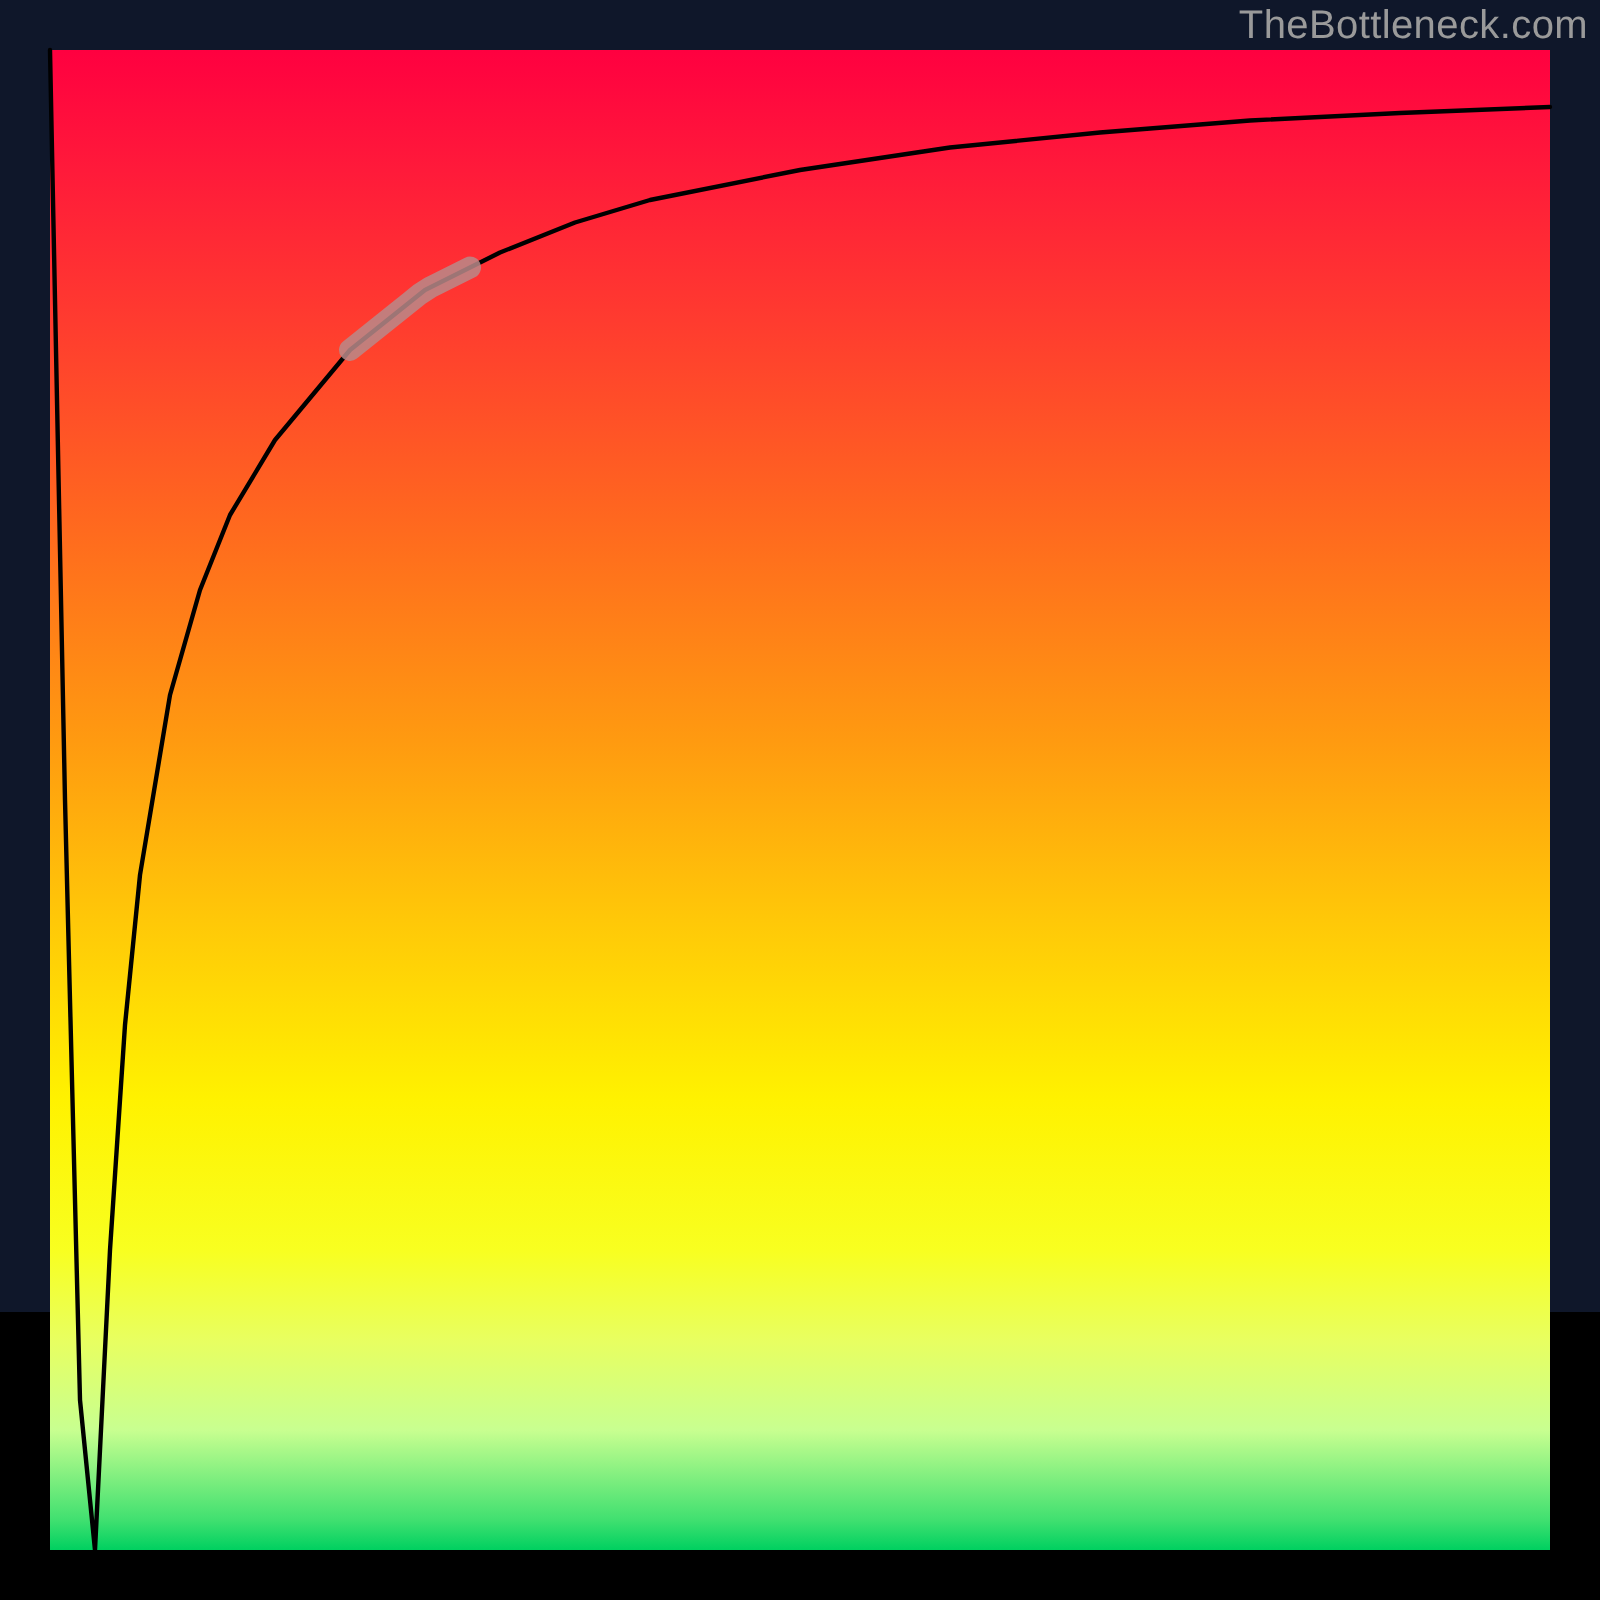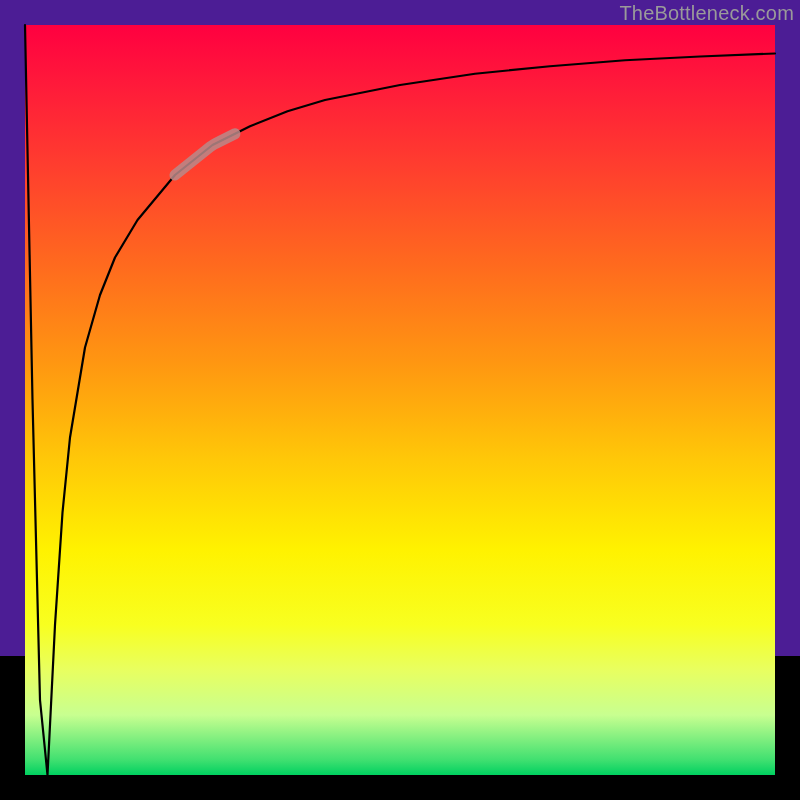--- a/index.html
+++ b/index.html
@@ -10,21 +10,21 @@
     background: #000;
     overflow: hidden;
     font-family: Arial, Helvetica, sans-serif;
   }
   .frame {
     position: absolute;
     left: 0;
     top: 0;
     width: 800px;
     height: 656px;
-    background: #4c1d95;
+    background: #0f172a;
   }
   .plot-area {
     position: absolute;
     left: 25px;
     top: 25px;
     width: 750px;
     height: 750px;
     
     background: linear-gradient(
       to bottom,

